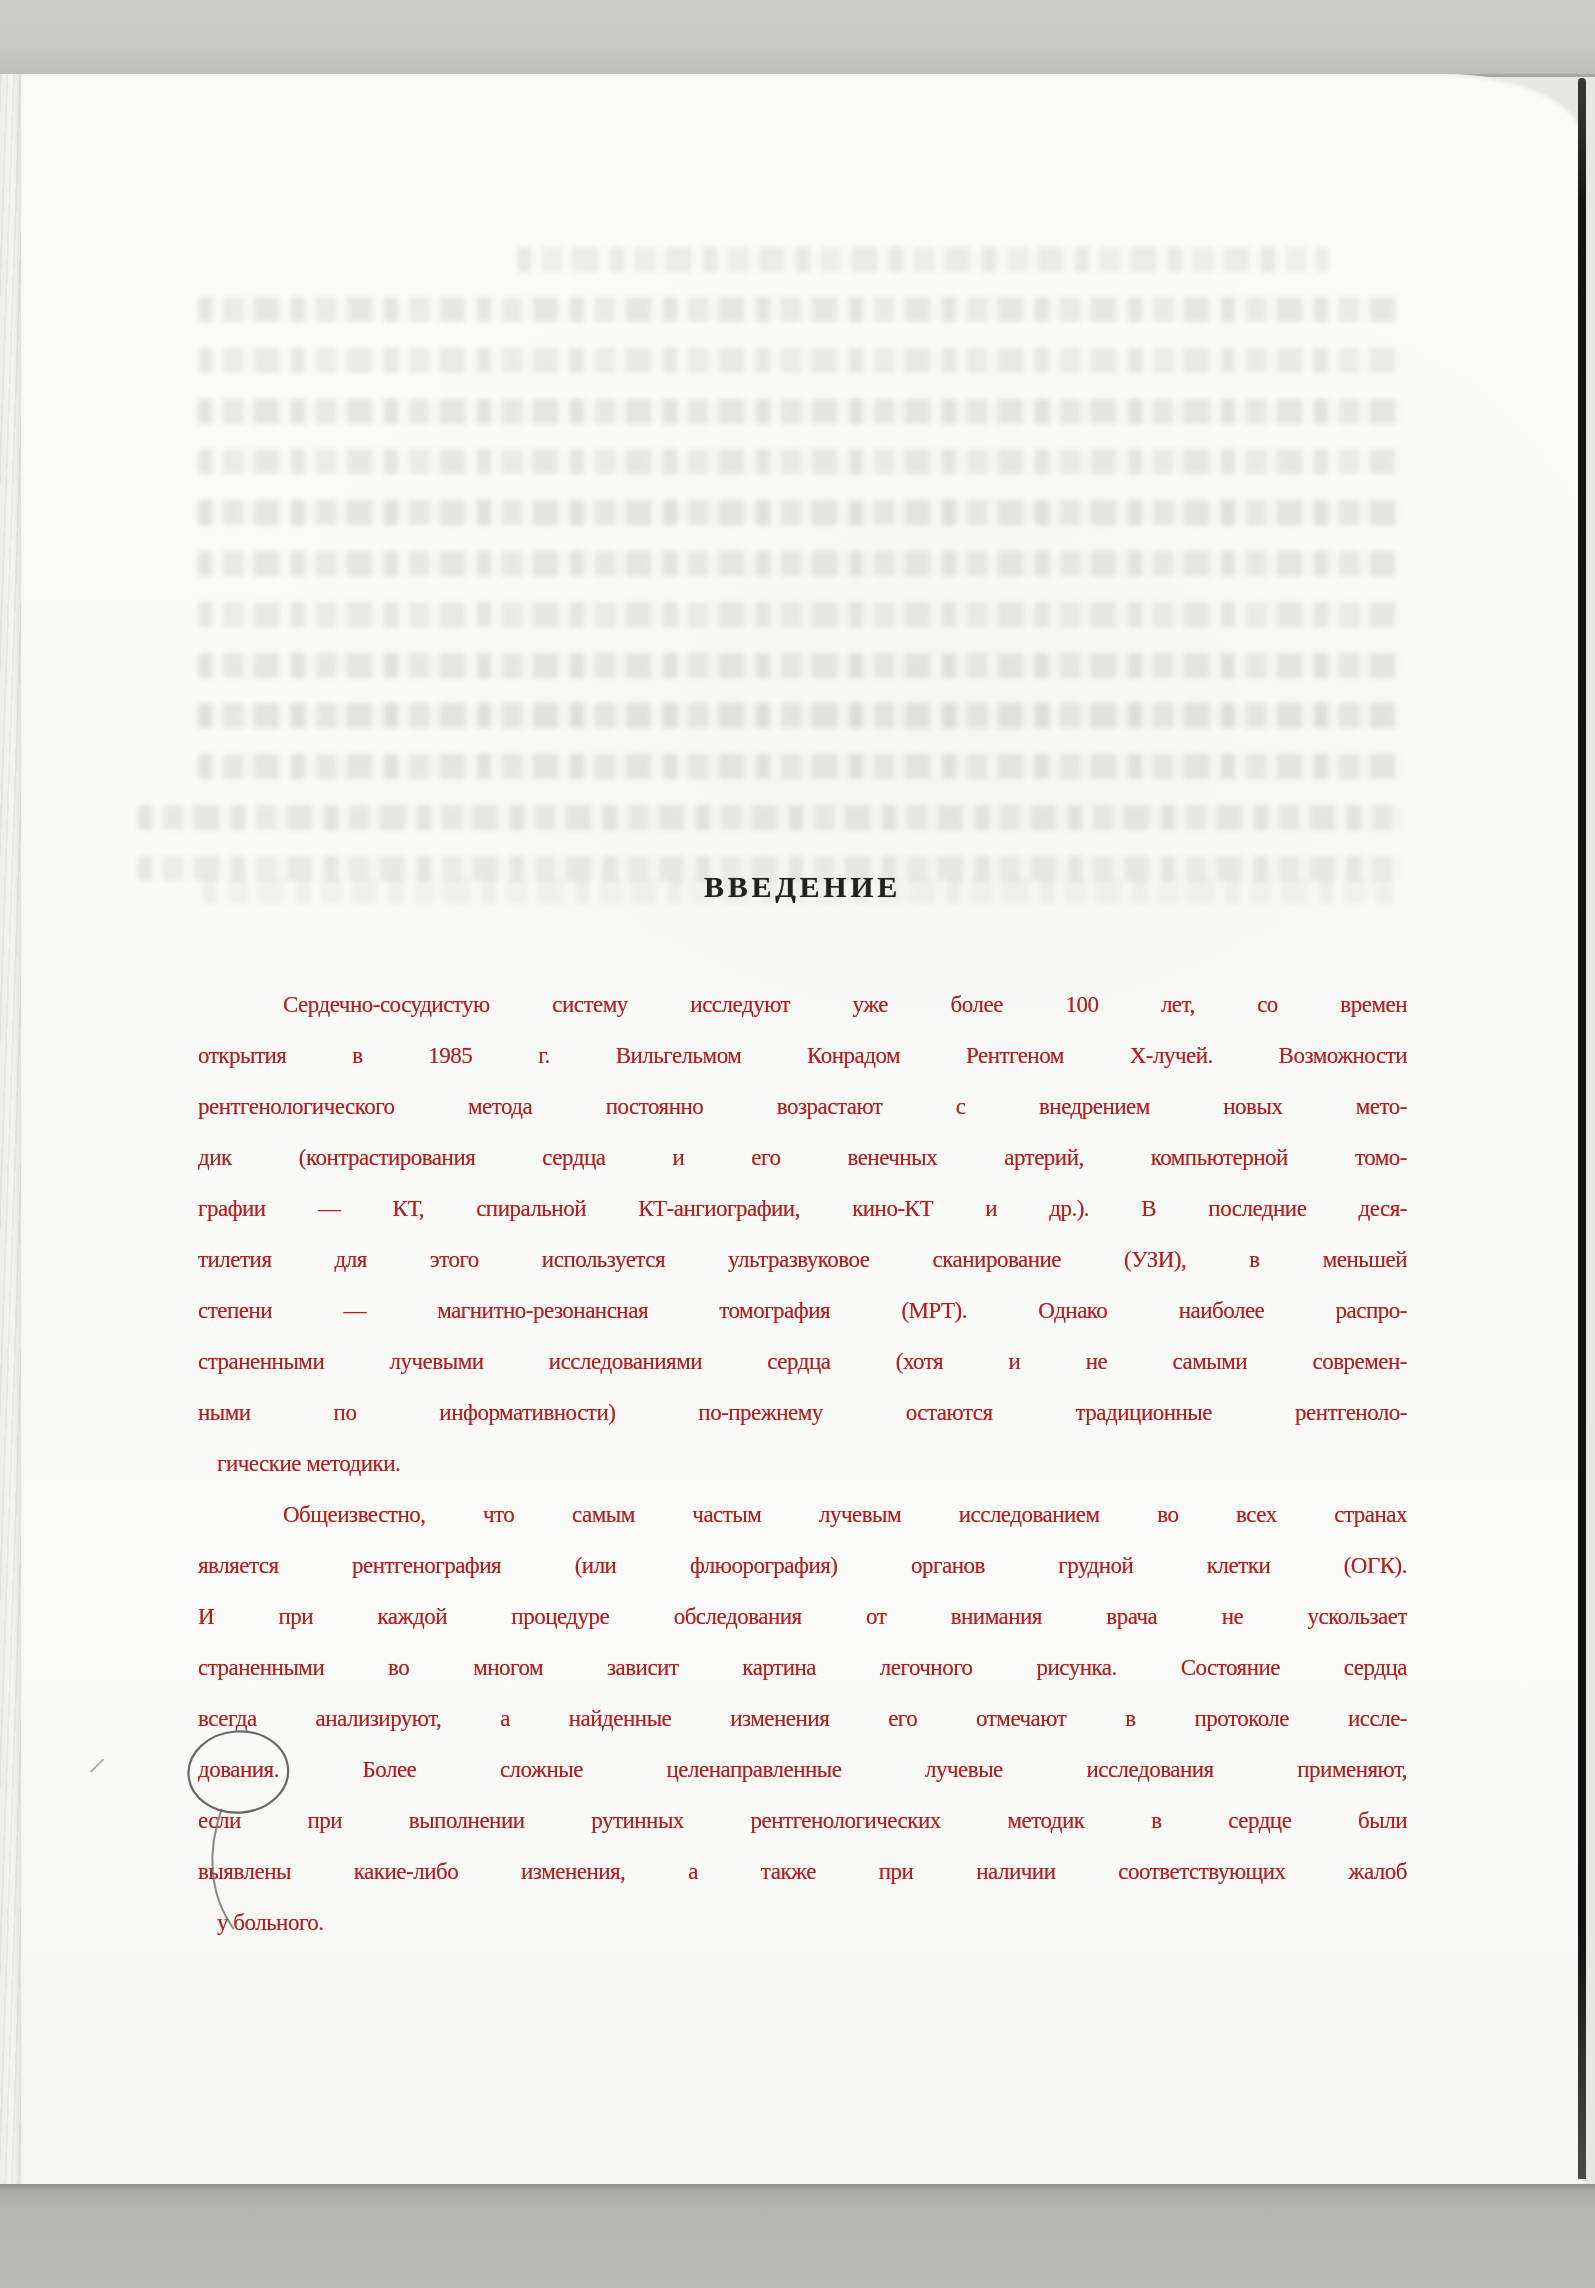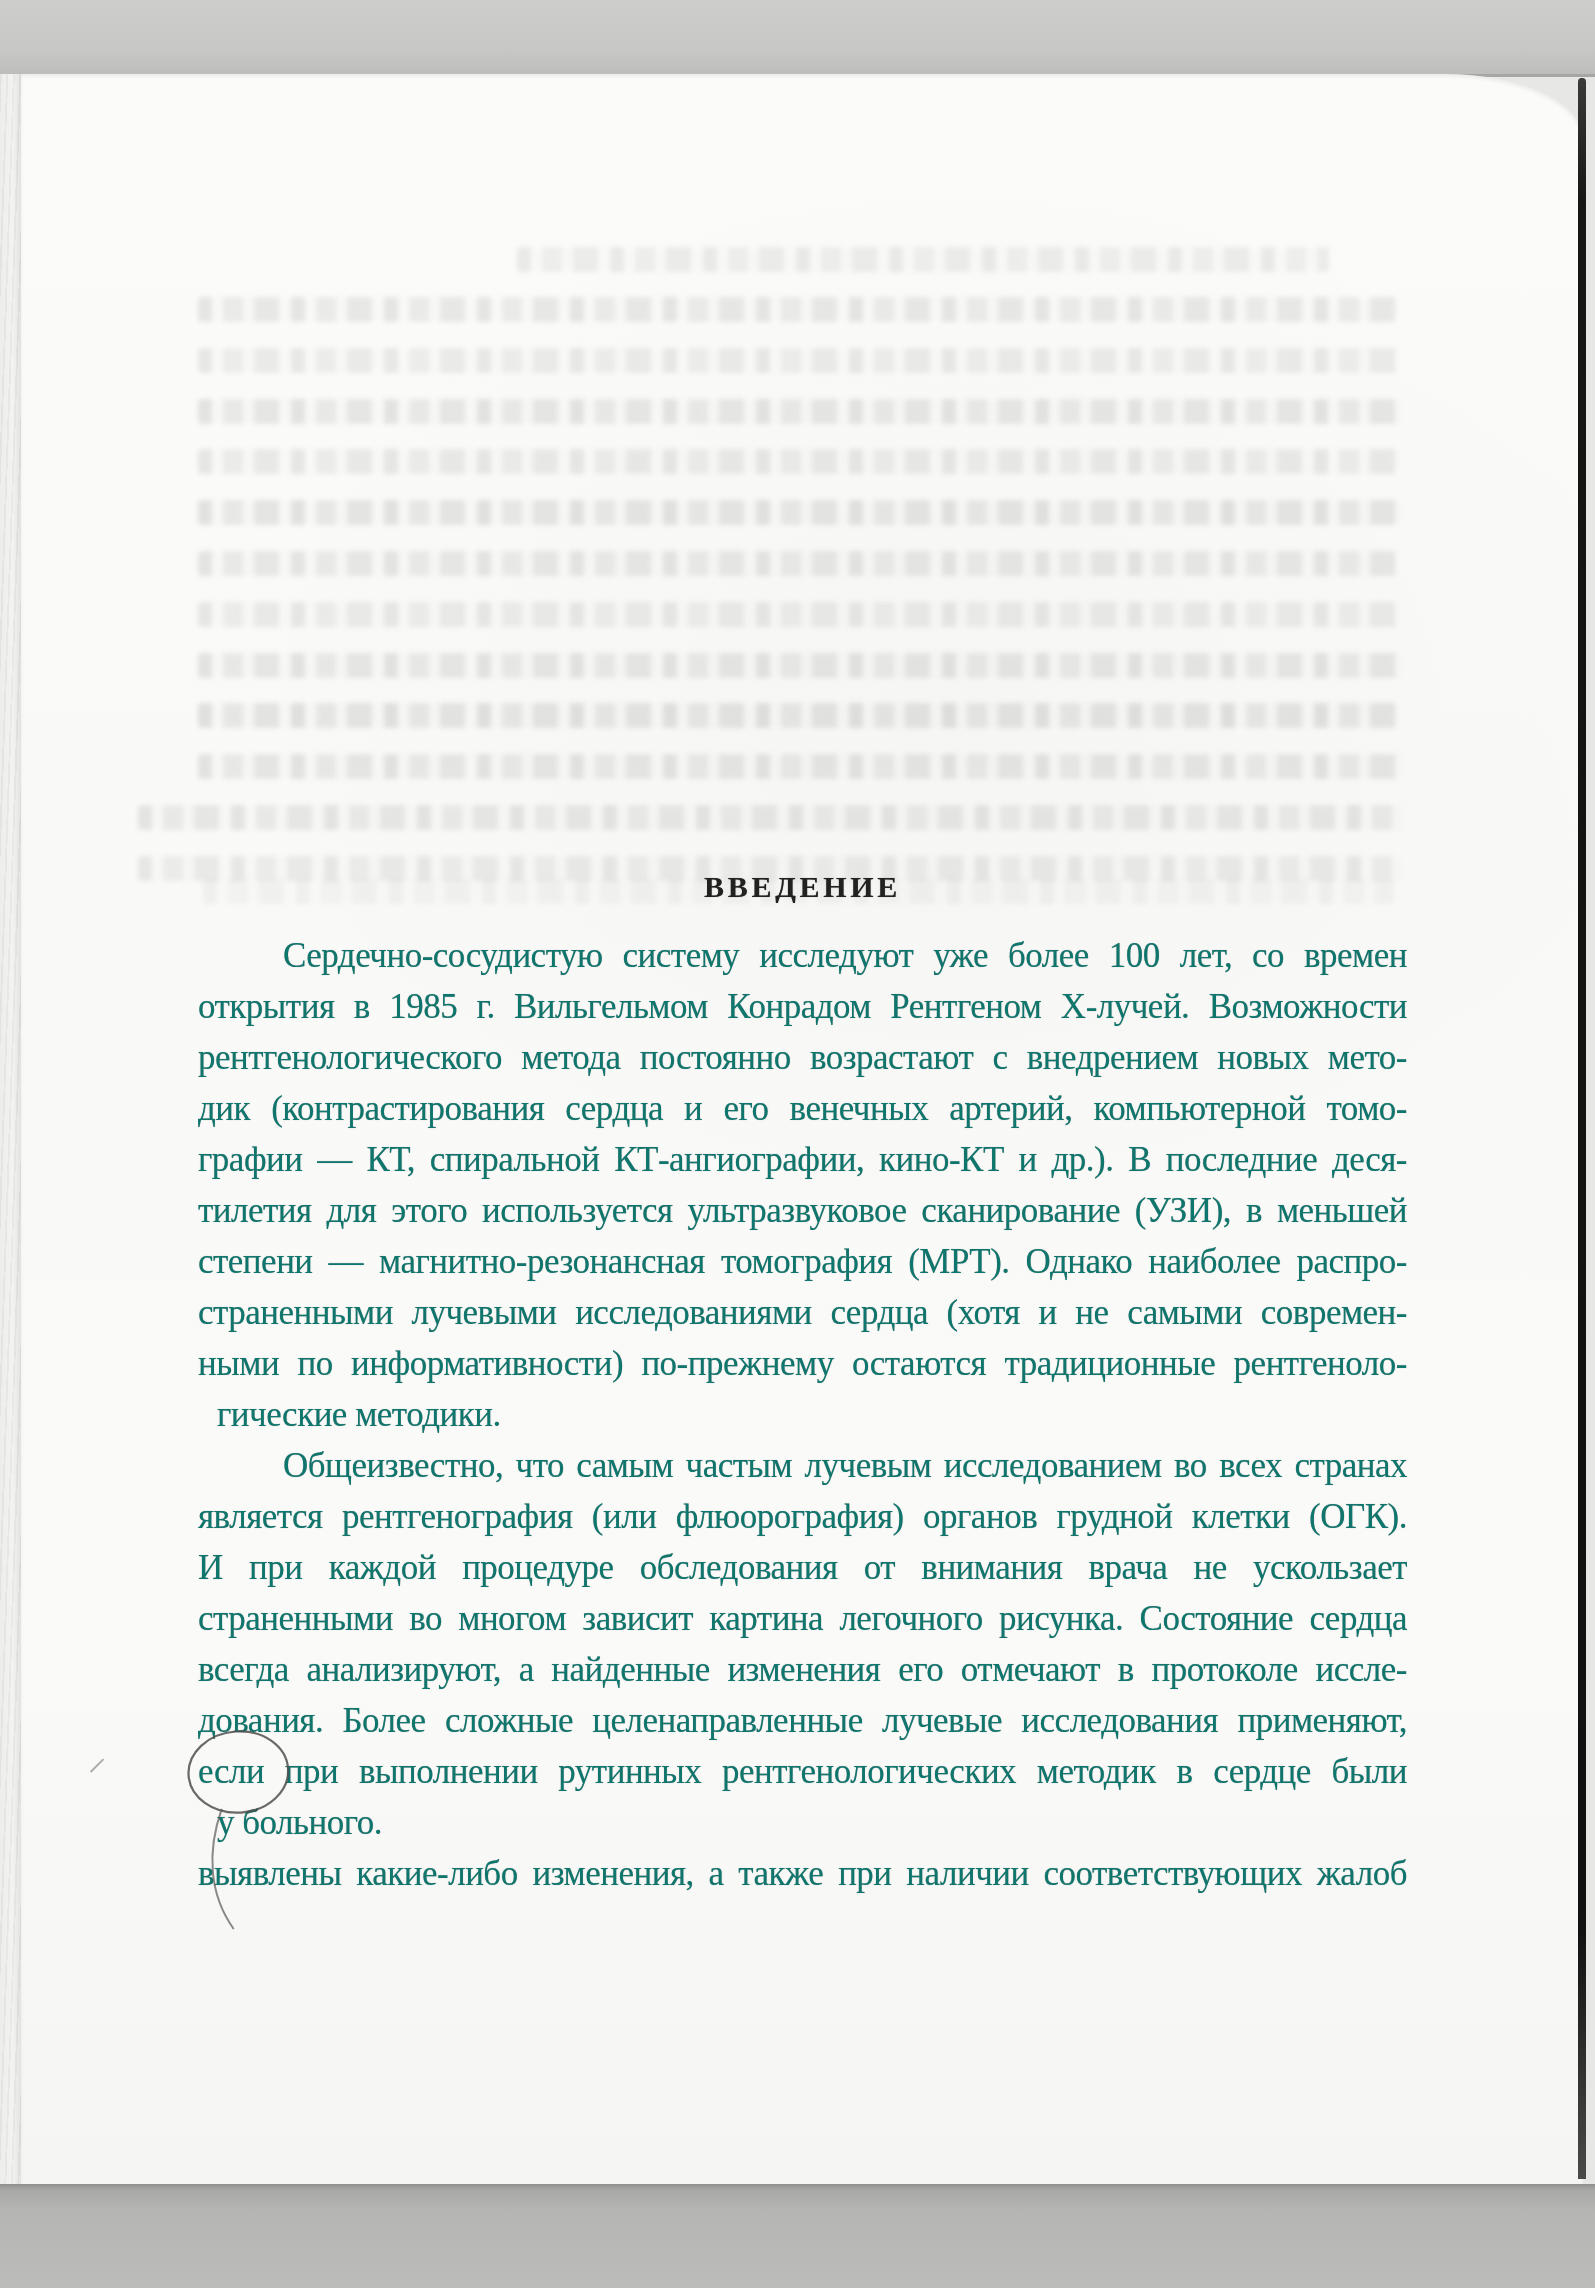--- a/index.html
+++ b/index.html
@@ -67,22 +67,22 @@
   
   .title{
     position:absolute;left:198px;top:864px;width:1209px;
     text-align:center;
     font-size:30px;line-height:46px;font-weight:bold;
     letter-spacing:3.7px;color:#222220;
     text-shadow:0 0 0.9px rgba(0,0,0,0.45);
     z-index:5;
   }
   .text-block{
-    position:absolute;left:198px;top:930px;width:1209px;
-    color:#0f766e;font-size:35px;letter-spacing:-0.5px;
+    position:absolute;left:198px;top:979px;width:1209px;
+    color:#b91c1c;font-size:23px;letter-spacing:-0.5px;
     text-shadow:0 0 0.9px rgba(0,0,0,0.38);
     z-index:5;
   }
   .line{
     height:51px;line-height:51px;
     text-align:justify;text-align-last:justify;
     overflow:hidden;white-space:normal;
   }
   .line.first{text-indent:85px;}
   .line.last{text-align-last:left;margin-left:19px;}
@@ -134,22 +134,22 @@
         <div class="line last">гические методики.</div>
       </div>
     <div>
         <div class="line first">Общеизвестно, что самым частым лучевым исследованием во всех странах</div>
         <div class="line">является рентгенография (или флюорография) органов грудной клетки (ОГК).</div>
         <div class="line">И при каждой процедуре обследования от внимания врача не ускользает</div>
         <div class="line">страненными во многом зависит картина легочного рисунка. Состояние сердца</div>
         <div class="line">всегда анализируют, а найденные изменения его отмечают в протоколе иссле-</div>
         <div class="line">дования. Более сложные целенаправленные лучевые исследования применяют,</div>
         <div class="line">если при выполнении рутинных рентгенологических методик в сердце были</div>
+        <div class="line">выявлены какие-либо изменения, а также при наличии соответствующих жалоб</div>
         <div class="line last">у больного.</div>
-        <div class="line">выявлены какие-либо изменения, а также при наличии соответствующих жалоб</div>
       </div>
   </div>
 
   <svg class="pen-mark" width="222" height="217" viewBox="0 0 240 235">
     <line x1="8" y1="52" x2="22" y2="38" stroke="#6a6a68" stroke-width="2" opacity="0.55"></line>
     <ellipse cx="168" cy="52" rx="54" ry="44" fill="none" stroke="#4f4f4d" stroke-width="2.4" opacity="0.85" transform="rotate(-4 168 52)"></ellipse>
     <path d="M 150 92 C 134 138, 136 184, 163 222" fill="none" stroke="#5a5a58" stroke-width="2.2" opacity="0.7"></path>
   </svg>
 
 </div>

